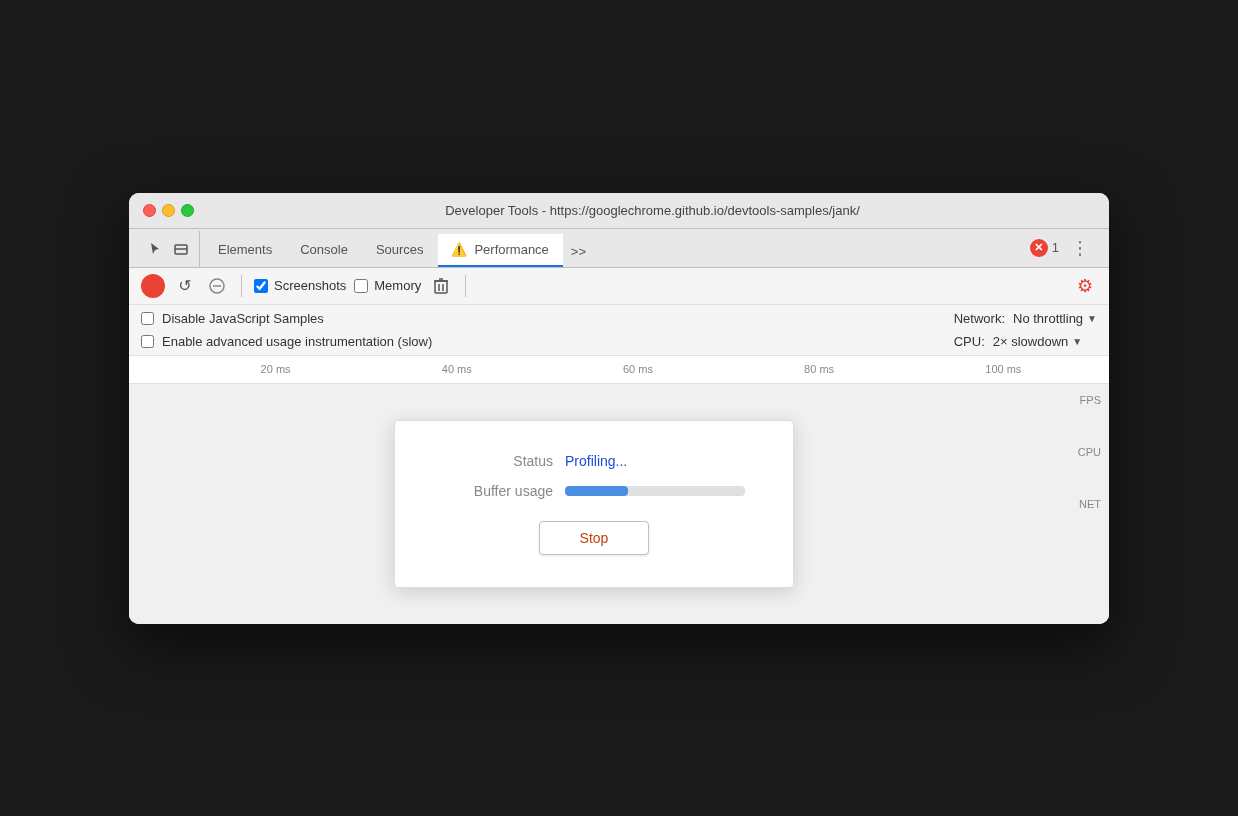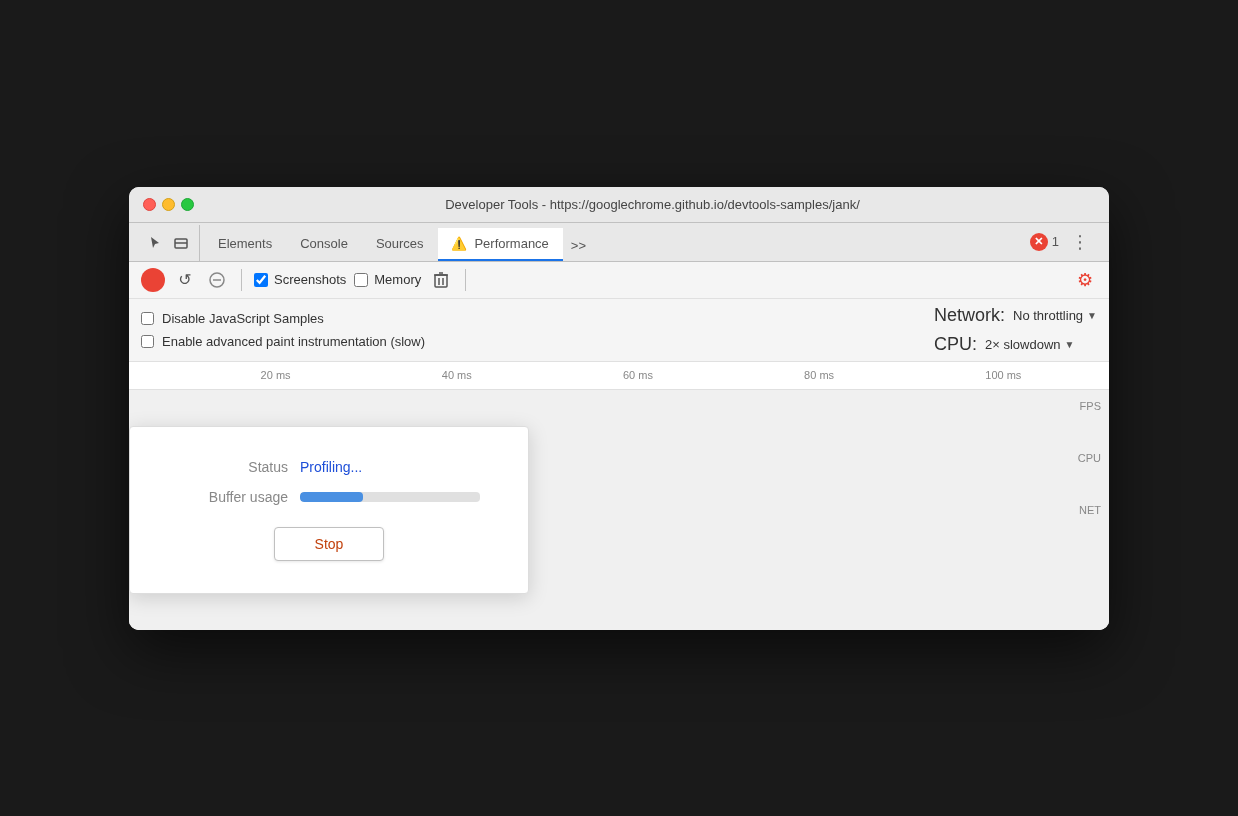--- a/index.html
+++ b/index.html
@@ -219,21 +219,21 @@
       flex-direction: column;
       gap: 8px;
       align-items: flex-start;
     }
     .settings-row {
       display: flex;
       align-items: center;
       gap: 8px;
     }
     .settings-label {
-      font-size: 18px;
+      font-size: 13px;
       color: #333;
     }
     .settings-select {
       font-size: 13px;
       color: #333;
       background: none;
       border: none;
       cursor: pointer;
       display: flex;
       align-items: center;
@@ -292,21 +292,21 @@
       font-size: 11px;
       color: #888;
     }
 
     
     .dialog-overlay {
       position: absolute;
       top: 0; left: 0; right: 0; bottom: 0;
       display: flex;
       align-items: center;
-      justify-content: flex-start;
+      justify-content: center;
     }
     .dialog {
       background: #fff;
       border: 1px solid #ddd;
       border-radius: 4px;
       padding: 32px 48px;
       box-shadow: 0 4px 20px rgba(0,0,0,0.15);
       min-width: 400px;
       display: flex;
       flex-direction: column;
@@ -472,21 +472,21 @@
     </div>
 
     <div class="settings-bar">
       <div class="settings-left">
         <div class="settings-row">
           <input type="checkbox" style="">
           <span>Disable JavaScript Samples</span>
         </div>
         <div class="settings-row">
           <input type="checkbox" style="">
-          <span>Enable advanced paint instrumentation (slow)</span>
+          <span>Enable advanced usage instrumentation (slow)</span>
         </div>
       </div>
       <div class="settings-right">
         <div class="settings-row">
           <span class="settings-label">Network:</span>
           <div class="settings-select">
             <span>No throttling</span>
             <span class="dropdown-arrow">▼</span>
           </div>
         </div>

